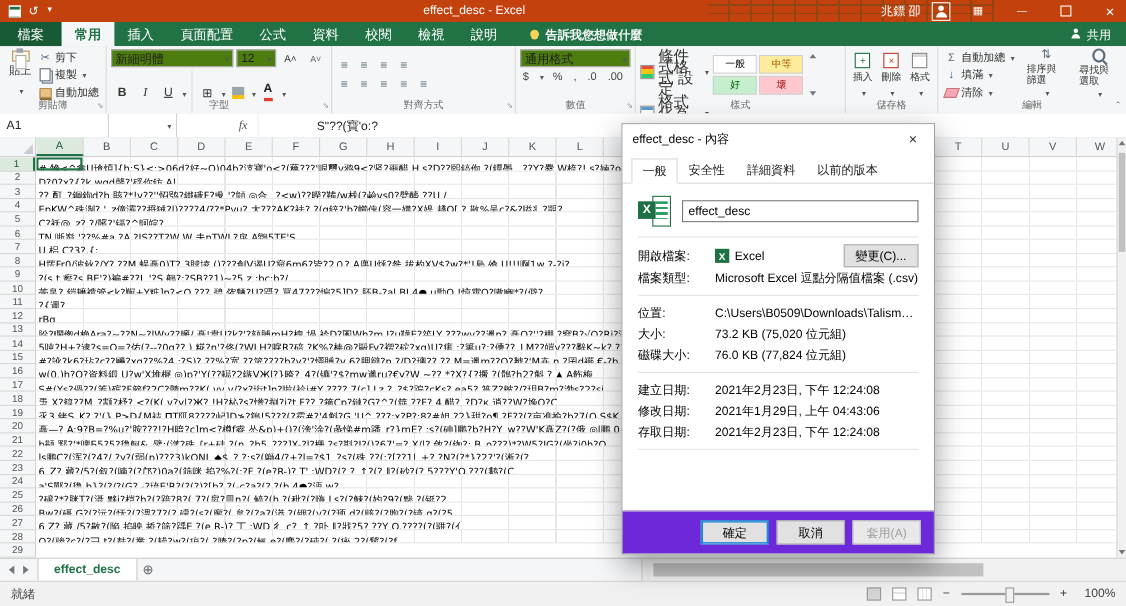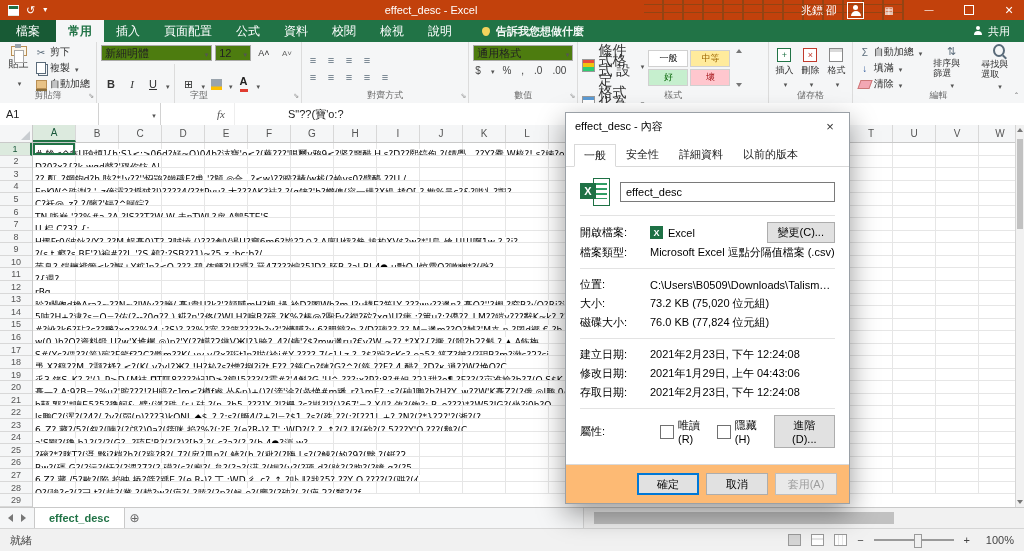--- a/index.html
+++ b/index.html
@@ -188,21 +188,21 @@
   .dsep{height:1px;background:#e3e3e3;margin:6px 0;}
   .drow{display:flex;align-items:center;min-height:19px;}
   .dlabel{width:70px;flex:none;color:#000;}
   .dval{flex:1;white-space:nowrap;overflow:hidden;text-overflow:ellipsis;}
   .xlicon-sm{width:13px;height:13px;background:#1e7145;color:#fff;font-size:9px;font-weight:bold;display:inline-flex;align-items:center;justify-content:center;margin-right:5px;flex:none;}
   .xlicon-sm::after{content:"X";}
   .winbtn2{border:1px solid #adadad;background:#e1e1e1;padding:2px 10px;font-size:11px;color:#000;}
   .attrrow{display:flex;align-items:center;gap:10px;min-height:22px;}
   .cb{width:12px;height:12px;border:1px solid #707070;background:#fff;display:inline-block;flex:none;}
   .cblbl{display:flex;align-items:center;gap:4px;}
-  .dfoot{height:38px;background:#fdba74;border-top:1px solid #d9d9d9;display:flex;align-items:center;justify-content:flex-end;gap:7px;padding-right:12px;}
+  .dfoot{height:38px;background:#6d28d9;border-top:1px solid #d9d9d9;display:flex;align-items:center;justify-content:flex-end;gap:7px;padding-right:12px;}
   .pbtn{min-width:62px;height:22px;border:1px solid #adadad;background:#e1e1e1;font-size:11px;display:flex;align-items:center;justify-content:center;box-sizing:border-box;}
   .pbtn.def{border-color:#0078d7;box-shadow:inset 0 0 0 1px #0078d7;}
   .pbtn.dis{color:#9d9d9d;border-color:#bfbfbf;background:#e9e9e9;}
 </style>
 </head>
 <body>
 
 <div id="app">
 
   <div class="titlebar">
@@ -631,32 +631,20 @@
         </div>
       <div class="drow">
           <span class="dlabel">修改日期:</span>
           <span class="dval">2021年1月29日, 上午 04:43:06</span>
         </div>
       <div class="drow">
           <span class="dlabel">存取日期:</span>
           <span class="dval">2021年2月23日, 下午 12:24:08</span>
         </div>
       <div class="dsep"></div>
-      <div class="attrrow">
-        <span class="dlabel">屬性:</span>
-        <span class="cblbl">
-            <span class="cb"></span>
-            <span>唯讀(R)</span>
-          </span>
-        <span class="cblbl">
-            <span class="cb"></span>
-            <span>隱藏(H)</span>
-          </span>
-        <button class="winbtn2" style="margin-left:auto">進階(D)...</button>
-      </div>
     </div>
     <div class="dfoot">
       <div class="pbtn def">確定</div>
       <div class="pbtn">取消</div>
       <div class="pbtn dis">套用(A)</div>
     </div>
   </div>
 
 </div>
 

